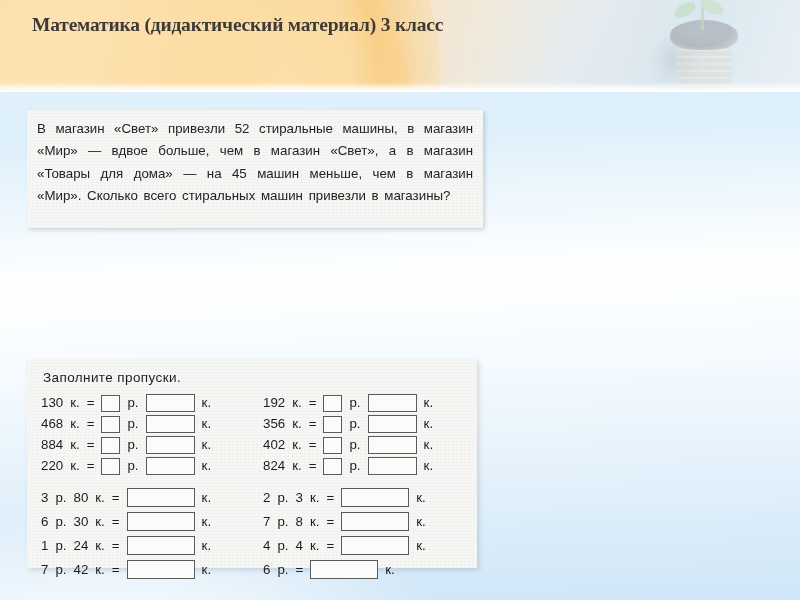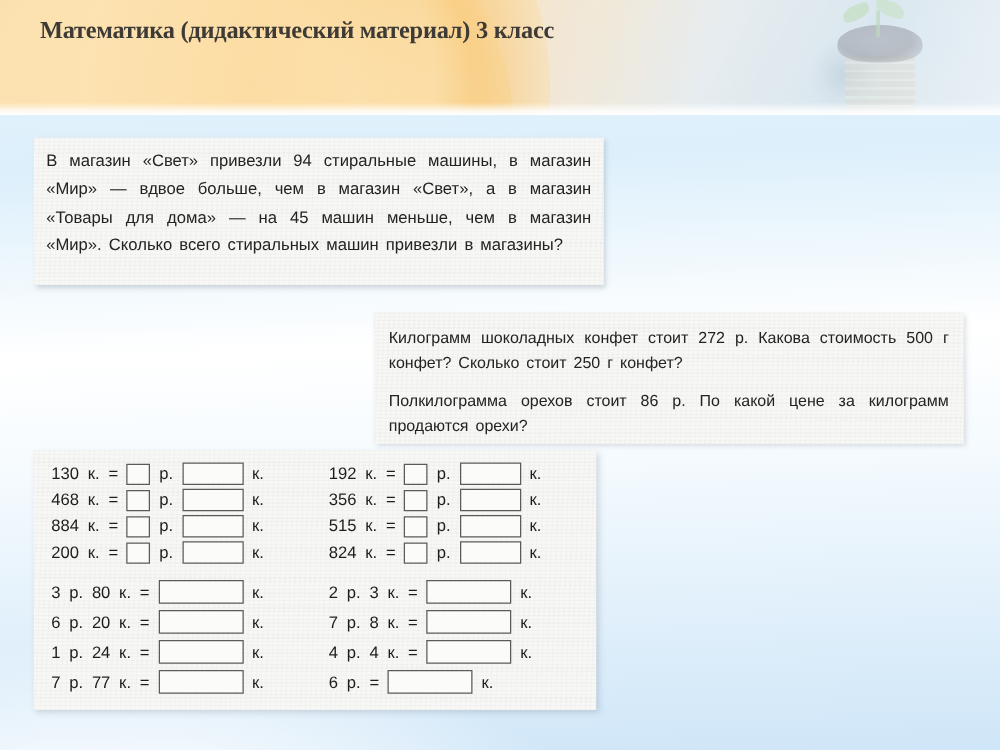--- a/index.html
+++ b/index.html
@@ -241,32 +241,28 @@
     </div>
     <div class="header-fade"></div>
   </div>
 
   <div class="title-wrap">
     <div class="title-line">Математика (дидактический материал) 3 класс</div>
   </div>
 
   <div class="scan" id="block-washers">
     <div class="scan-noise"></div>
-    <div class="para-just">В магазин «Свет» привезли 94 стиральные машины, в магазин «Мир» — вдвое больше, чем в магазин «Свет», а в магазин «Товары для дома» — на 45 машин меньше, чем в магазин «Мир». Сколько всего стиральных машин привезли в магазины?</div>
+    <div class="para-just">В магазин «Свет» привезли 52 стиральные машины, в магазин «Мир» — вдвое больше, чем в магазин «Свет», а в магазин «Товары для дома» — на 45 машин меньше, чем в магазин «Мир». Сколько всего стиральных машин привезли в магазины?</div>
   </div>
 
-  <div class="scan" id="block-sweets">
-    <div class="scan-noise"></div>
-    <div class="para-just">Килограмм шоколадных конфет стоит 272 р. Какова стоимость 500 г конфет? Сколько стоит 250 г конфет?</div>
-    <div class="para-just">Полкилограмма орехов стоит 86 р. По какой цене за килограмм продаются орехи?</div>
-  </div>
 
   <div class="scan" id="block-fill">
     <div class="scan-noise"></div>
     <div class="fill-inner">
+      <div class="fill-heading">Заполните пропуски.</div>
 
       <div class="kop-grid">
 
         <div class="eq-row">
           <span class="num">130</span>
           <span>к.</span>
           <span>=</span>
           <span class="box-sm"></span>
           <span>р.</span>
           <span class="box-md"></span>
@@ -304,31 +300,31 @@
         <div class="eq-row">
           <span class="num">884</span>
           <span>к.</span>
           <span>=</span>
           <span class="box-sm"></span>
           <span>р.</span>
           <span class="box-md"></span>
           <span>к.</span>
         </div>
         <div class="eq-row">
-          <span class="num">515</span>
-          <span>к.</span>
-          <span>=</span>
-          <span class="box-sm"></span>
-          <span>р.</span>
-          <span class="box-md"></span>
-          <span>к.</span>
-        </div>
-
-        <div class="eq-row">
-          <span class="num">200</span>
+          <span class="num">402</span>
+          <span>к.</span>
+          <span>=</span>
+          <span class="box-sm"></span>
+          <span>р.</span>
+          <span class="box-md"></span>
+          <span>к.</span>
+        </div>
+
+        <div class="eq-row">
+          <span class="num">220</span>
           <span>к.</span>
           <span>=</span>
           <span class="box-sm"></span>
           <span>р.</span>
           <span class="box-md"></span>
           <span>к.</span>
         </div>
         <div class="eq-row">
           <span class="num">824</span>
           <span>к.</span>
@@ -356,21 +352,21 @@
           <span class="num">3</span>
           <span>к.</span>
           <span>=</span>
           <span class="box-lg"></span>
           <span>к.</span>
         </div>
 
         <div class="eq-row">
           <span class="num">6</span>
           <span>р.</span>
-          <span class="num">20</span>
+          <span class="num">30</span>
           <span>к.</span>
           <span>=</span>
           <span class="box-lg"></span>
           <span>к.</span>
         </div>
         <div class="eq-row">
           <span class="num">7</span>
           <span>р.</span>
           <span class="num">8</span>
           <span>к.</span>
@@ -394,21 +390,21 @@
           <span class="num">4</span>
           <span>к.</span>
           <span>=</span>
           <span class="box-lg"></span>
           <span>к.</span>
         </div>
 
         <div class="eq-row">
           <span class="num">7</span>
           <span>р.</span>
-          <span class="num">77</span>
+          <span class="num">42</span>
           <span>к.</span>
           <span>=</span>
           <span class="box-lg"></span>
           <span>к.</span>
         </div>
         <div class="eq-row">
           <span class="num">6</span>
           <span>р.</span>
           <span>=</span>
           <span class="box-lg"></span>

